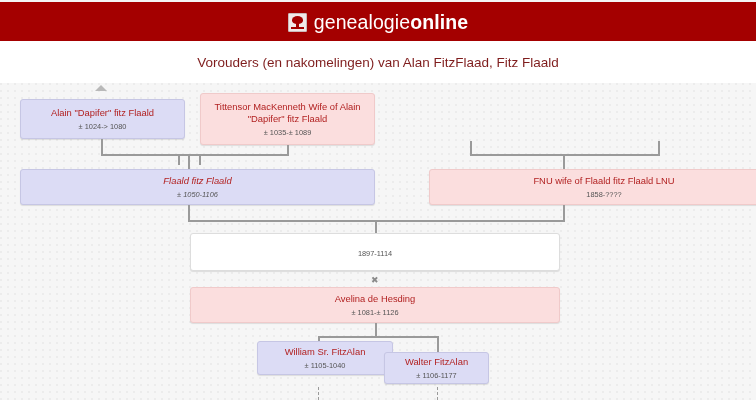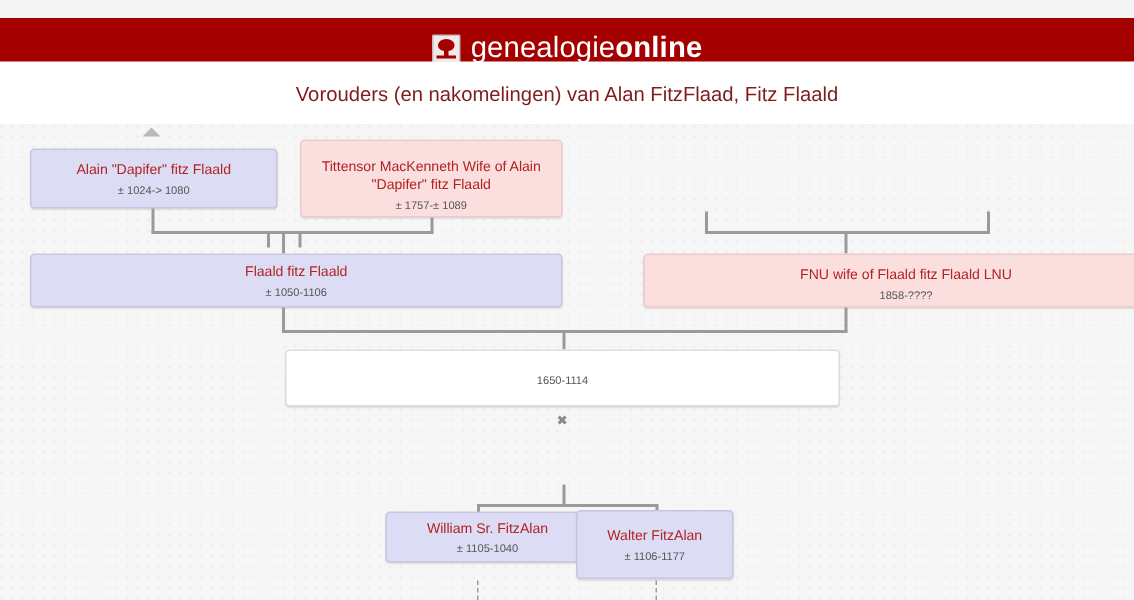--- a/index.html
+++ b/index.html
@@ -6,21 +6,21 @@
   body{
     width:756px;height:400px;overflow:hidden;
     background:#f4f4f4;
     font-family:"Liberation Sans","DejaVu Sans",sans-serif;
     -webkit-font-smoothing:antialiased;
   }
   #app{position:relative;width:756px;height:400px;}
 
   
   .topbar{
-    position:absolute;left:0;top:12px;width:756px;height:41px;
+    position:absolute;left:0;top:2px;width:756px;height:41px;
     background:#a40000;
     display:flex;align-items:center;justify-content:center;
   }
   .brand{display:flex;align-items:center;gap:7px;}
   .logo-box{
     width:17px;height:17px;background:#f2e9e9;
     border:1px solid #cbbaba;border-radius:1px;
     position:relative;flex:none;
   }
   .logo-box .crown{
@@ -68,21 +68,21 @@
     text-align:center;padding:2px 4px;
   }
   .node .nm{
     font-size:9.4px;color:#b22222;line-height:12px;
     font-weight:normal;
   }
   .node .dt{
     font-size:7.4px;color:#555555;line-height:11px;margin-top:2px;
   }
   .male{background:#dcdcf5;border-color:#c6c6e4;}
-  .female{background:#fbdede;border-color:#f0caca;justify-content:flex-end;}
+  .female{background:#fbdede;border-color:#f0caca;}
   .focus{background:#ffffff;border-color:#dddddd;}
   .focus .nm{font-weight:bold;font-size:10px;}
 
   
   .ln{position:absolute;background:#9a9a9a;}
   .lnv{width:1.6px;}
   .lnh{height:1.6px;}
   .dashed{
     position:absolute;width:0;border-left:1.6px dashed #9a9a9a;
   }
@@ -121,68 +121,72 @@
     <div class="tri" style="left:95px;top:2px;"></div>
 
     <div class="node male" style="left:20px;top:16px;width:165px;height:40px;">
       <div class="nm">Alain "Dapifer" fitz Flaald</div>
       <div class="dt">± 1024-&gt; 1080</div>
     </div>
 
     <div class="node female" style="left:200px;top:10px;width:175px;height:52px;">
       <div class="nm">Tittensor MacKenneth Wife of Alain</div>
       <div class="nm">"Dapifer" fitz Flaald</div>
-      <div class="dt">± 1757-± 1089</div>
+      <div class="dt">± 1035-± 1089</div>
     </div>
 
     <div class="ln lnv" style="left:101px;top:56px;height:16px;"></div>
     <div class="ln lnv" style="left:287px;top:62px;height:10px;"></div>
     <div class="ln lnh" style="left:101px;top:71px;width:188px;"></div>
     <div class="ln lnv" style="left:178px;top:73px;height:9px;"></div>
     <div class="ln lnv" style="left:188px;top:73px;height:13px;"></div>
     <div class="ln lnv" style="left:199px;top:73px;height:9px;"></div>
 
     <div class="ln lnv" style="left:470px;top:58px;height:14px;"></div>
     <div class="ln lnv" style="left:658px;top:58px;height:14px;"></div>
     <div class="ln lnh" style="left:470px;top:71px;width:190px;"></div>
     <div class="ln lnv" style="left:563px;top:71px;height:15px;"></div>
 
-    <div class="node male" style="left:20px;top:86px;width:355px;height:36px;">
+    <div class="node male" style="left:20px;top:86px;width:355px;height:36px;font-style:italic;">
       <div class="nm">Flaald fitz Flaald</div>
       <div class="dt">± 1050-1106</div>
     </div>
 
     <div class="node female" style="left:385px;top:86px;width:350px;height:36px;margin-left:44px;">
       <div class="nm">FNU wife of Flaald fitz Flaald LNU</div>
       <div class="dt">1858-????</div>
     </div>
 
     <div class="ln lnv" style="left:188px;top:122px;height:16px;"></div>
     <div class="ln lnv" style="left:563px;top:122px;height:16px;"></div>
     <div class="ln lnh" style="left:188px;top:137px;width:377px;"></div>
     <div class="ln lnv" style="left:375px;top:137px;height:13px;"></div>
 
     <div class="node focus" style="left:190px;top:150px;width:370px;height:38px;">
-      <div class="dt">1650-1114</div>
+      <div class="dt">1897-1114</div>
     </div>
 
     <div class="marr" style="left:371px;top:193px;">✖</div>
 
+    <div class="node female" style="left:190px;top:204px;width:370px;height:36px;">
+      <div class="nm">Avelina de Hesding</div>
+      <div class="dt">± 1081-± 1126</div>
+    </div>
 
     <div class="ln lnv" style="left:375px;top:240px;height:14px;"></div>
     <div class="ln lnh" style="left:318px;top:253px;width:120px;"></div>
     <div class="ln lnv" style="left:318px;top:253px;height:16px;"></div>
     <div class="ln lnv" style="left:437px;top:253px;height:16px;"></div>
 
     <div class="node male" style="left:257px;top:258px;width:136px;height:34px;">
       <div class="nm">William Sr. FitzAlan</div>
       <div class="dt">± 1105-1040</div>
     </div>
 
-    <div class="node male" style="left:384px;top:257px;width:105px;height:46px;">
+    <div class="node male" style="left:384px;top:269px;width:105px;height:32px;">
       <div class="nm">Walter FitzAlan</div>
       <div class="dt">± 1106-1177</div>
     </div>
 
     <div class="dashed" style="left:318px;top:304px;height:13px;"></div>
     <div class="dashed" style="left:437px;top:304px;height:13px;"></div>
 
   </div>
 </div>
 

